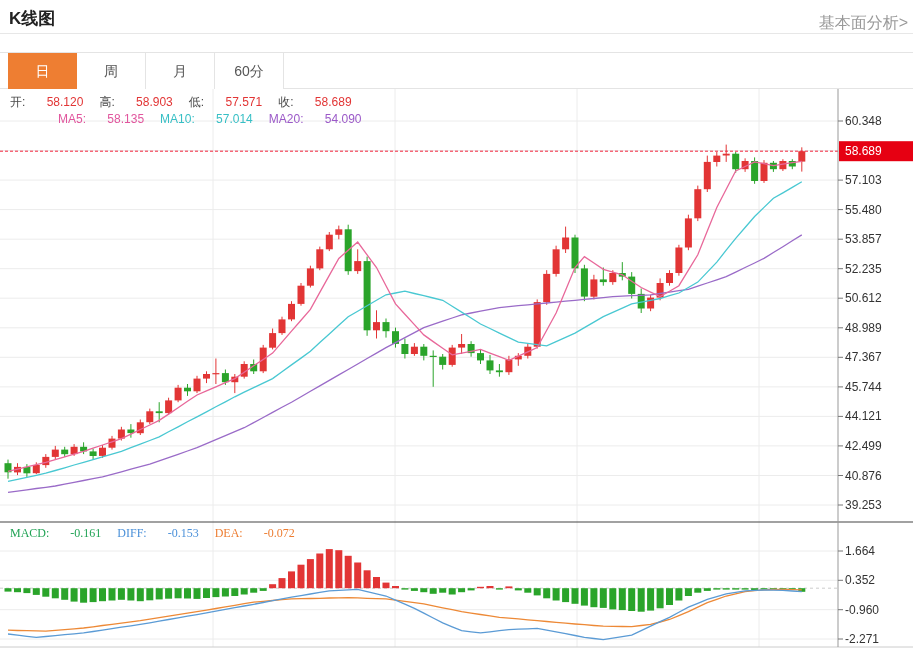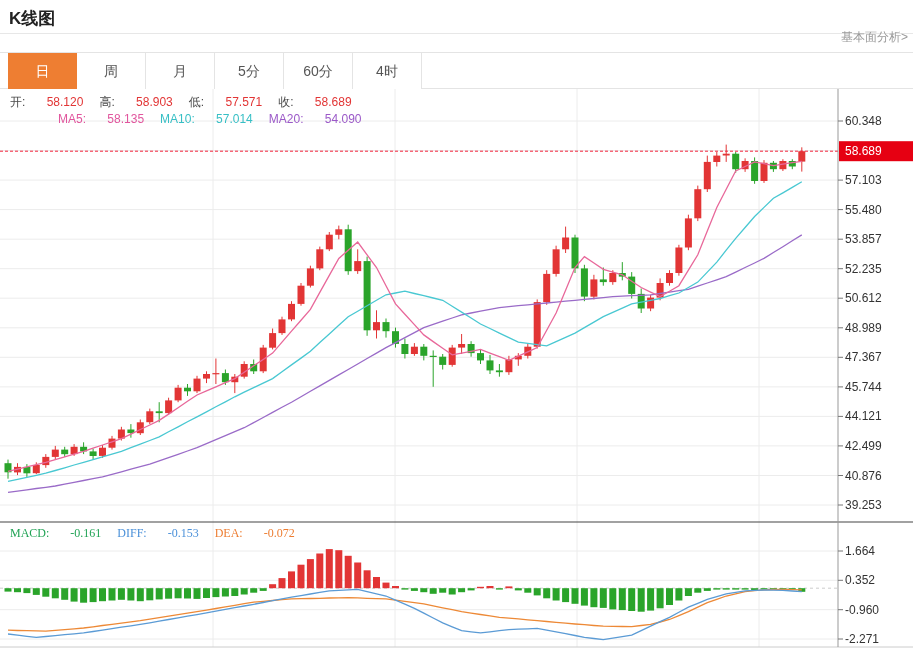--- a/index.html
+++ b/index.html
@@ -1,20 +1,20 @@
 <!DOCTYPE html>
 <html><head>
 <meta charset="utf-8">
 <style>
   html,body{margin:0;padding:0;background:#fff;}
   body{width:913px;height:649px;position:relative;overflow:hidden;
        font-family:"Liberation Sans","DejaVu Sans",sans-serif;}
   .hdr{position:absolute;left:0;top:0;width:913px;height:33px;border-bottom:1px solid #e7e7e7;}
   .title{position:absolute;left:9px;top:7px;font-size:17px;font-weight:bold;color:#222;}
-  .hdr-link{position:absolute;right:5px;top:13px;font-size:12px;color:#999;text-decoration:none;cursor:pointer;margin-top:16px;}
+  .hdr-link{position:absolute;right:5px;top:13px;font-size:16px;color:#999;text-decoration:none;cursor:pointer;}
   .tabs{position:absolute;left:0;top:52px;width:913px;height:37px;box-sizing:border-box;
         border-top:1px solid #e4e4e4;border-bottom:1px solid #e4e4e4;padding-left:8px;display:flex;}
   .tab{width:69px;height:36px;line-height:36px;text-align:center;font-size:14px;color:#555;
        border-right:1px solid #e4e4e4;cursor:pointer;box-sizing:border-box;background:#fff;}
   .tab:first-child{border-left:1px solid #e4e4e4;}
   .tab.active{background:#ee7e32;color:#fff;border-color:#ee7e32;}
   .chart{position:absolute;left:0;top:89px;width:913px;height:560px;}
   .legend{position:absolute;left:10px;font-size:12px;white-space:nowrap;pointer-events:none;}
   .legend span{margin-right:16px;}
   .lg-label{color:#4a4a4a;}
@@ -28,23 +28,21 @@
 
 <div class="hdr">
   <div class="title">K线图</div>
   <a class="hdr-link">基本面分析&gt;</a>
 </div>
 
 <div class="tabs">
     <div class="tab active">日</div>
     <div class="tab">周</div>
     <div class="tab">月</div>
-    <div class="tab">5分</div>
     <div class="tab">60分</div>
-    <div class="tab">4时</div>
   </div>
 
 <div class="chart">
   <div class="legend" id="ohlc-legend"><span><span class="lg-label">开:</span><span class="lg-val" style="color: rgb(226, 53, 53);"> 58.120</span></span><span><span class="lg-label">高:</span><span class="lg-val" style="color: rgb(226, 53, 53);"> 58.903</span></span><span><span class="lg-label">低:</span><span class="lg-val" style="color: rgb(226, 53, 53);"> 57.571</span></span><span><span class="lg-label">收:</span><span class="lg-val" style="color: rgb(226, 53, 53);"> 58.689</span></span></div>
   <div class="legend" id="ma-legend"><span><span class="lg-label" style="color: rgb(225, 85, 157);">MA5:</span><span class="lg-val" style="color: rgb(225, 85, 157);"> 58.135</span></span><span><span class="lg-label" style="color: rgb(54, 191, 197);">MA10:</span><span class="lg-val" style="color: rgb(54, 191, 197);"> 57.014</span></span><span><span class="lg-label" style="color: rgb(155, 89, 200);">MA20:</span><span class="lg-val" style="color: rgb(155, 89, 200);"> 54.090</span></span></div>
   <div class="legend" id="macd-legend"><span><span class="lg-label" style="color: rgb(33, 163, 85);">MACD:</span><span class="lg-val" style="color: rgb(33, 163, 85);"> -0.161</span></span><span><span class="lg-label" style="color: rgb(74, 144, 217);">DIFF:</span><span class="lg-val" style="color: rgb(74, 144, 217);"> -0.153</span></span><span><span class="lg-label" style="color: rgb(237, 125, 49);">DEA:</span><span class="lg-val" style="color: rgb(237, 125, 49);"> -0.072</span></span></div>
   <svg id="chart-svg" width="913" height="560">
       <line x1="213" y1="0" x2="213" y2="558" stroke="#ececec" stroke-width="1"></line>
       <line x1="395" y1="0" x2="395" y2="558" stroke="#ececec" stroke-width="1"></line>
       <line x1="577" y1="0" x2="577" y2="558" stroke="#ececec" stroke-width="1"></line>

